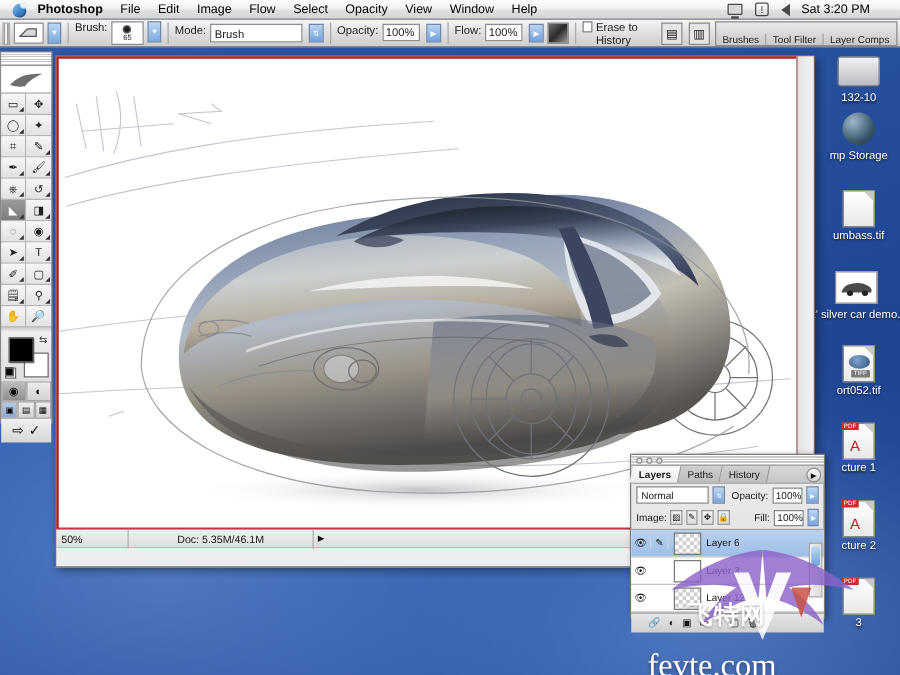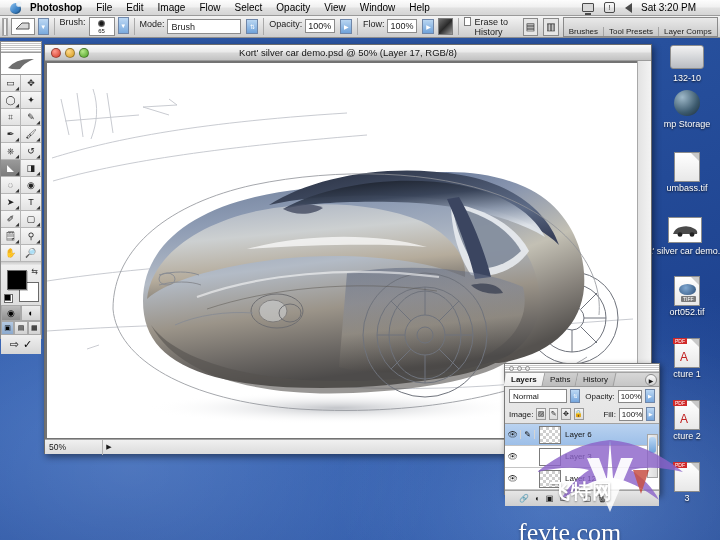--- a/index.html
+++ b/index.html
@@ -183,21 +183,21 @@
   }
   .tb-btns { display:flex; gap:4px; margin-left: 6px; }
   .tb-btn { width: 10px; height: 10px; border-radius: 50%; border: 1px solid rgba(0,0,0,0.35); }
   .tb-close { background: radial-gradient(circle at 35% 30%, #ff9a8e, #d33a27); }
   .tb-min   { background: radial-gradient(circle at 35% 30%, #ffd98a, #d39a1c); }
   .tb-zoom  { background: radial-gradient(circle at 35% 30%, #b6e98a, #4a9d22); }
   .title-text {
     position:absolute; left: 0; right: 0; text-align: center;
     font-size: 9.5px; color: #141414; line-height: 16px; pointer-events: none;
   }
-  .doc-inner { position: relative; width: 606px; height: 393px; background: #737373; }
+  .doc-inner { position: relative; width: 606px; height: 393px; background: #b91c1c; }
   .canvas-area {
     position: absolute; left: 2px; top: 2px; width: 590px; height: 375px;
     background: #fff; overflow: hidden;
   }
   .v-scroll {
     position: absolute; right: 0; top: 0; width: 14px; height: 379px;
     background: linear-gradient(to right,#e3e3e3,#f3f3f3);
     border-left: 1px solid #a8a8a8;
   }
   .statusbar {
@@ -446,21 +446,21 @@
       <div class="ob-check"></div>
       <div class="ob-label">Erase to History</div>
     </div>
     <div class="spacer"></div>
     <div class="ob-icon-btn">▤</div>
     <div style="width:6px;"></div>
     <div class="ob-icon-btn">▥</div>
     <div style="width:5px;"></div>
     <div class="palette-well">
       <div class="pw-tab">Brushes</div>
-      <div class="pw-tab">Tool Presets</div>
+      <div class="pw-tab">Tool Filter</div>
       <div class="pw-tab">Layer Comps</div>
     </div>
     <div style="width:3px;"></div>
   </div>
 
   <div id="toolbox">
     <div class="tb-header"></div>
     <div class="tb-logo">
       <svg width="30" height="14" viewBox="0 0 30 14">
           <path d="M2 11 Q10 1 28 2 Q18 6 14 12 Q8 13 2 11 Z" fill="#6e6e6e"></path>
@@ -506,28 +506,20 @@
       <div>▤</div>
       <div>▦</div>
     </div>
     <div class="tb-jump">
       <span>⇨</span>
       <span>✓</span>
     </div>
   </div>
 
   <div id="docwin">
-    <div class="titlebar">
-      <div class="tb-btns">
-        <div class="tb-btn tb-close"></div>
-        <div class="tb-btn tb-min"></div>
-        <div class="tb-btn tb-zoom"></div>
-      </div>
-      <div class="title-text">Kort' silver car demo.psd @ 50% (Layer 17, RGB/8)</div>
-    </div>
 
     <div class="doc-inner">
       <div class="canvas-area">
         <svg class="art" width="590" height="375" viewBox="0 0 590 375" preserveAspectRatio="none">
           <defs>
             <linearGradient id="bodyTop" x1="0" y1="0" x2="0.25" y2="1">
               <stop offset="0%" stop-color="#6f7f9b"></stop>
               <stop offset="22%" stop-color="#8e9cb4"></stop>
               <stop offset="46%" stop-color="#b3bbc6"></stop>
               <stop offset="68%" stop-color="#9b9489"></stop>
@@ -667,20 +659,21 @@
           <path d="M236 146 C 250 140, 266 140, 276 145 C 266 152, 248 153, 236 146 Z" fill="#4a5166" opacity="0.85"></path>
 
           <path d="M200 186 C 260 170, 330 170, 380 184 C 330 180, 260 182, 200 186 Z" fill="#ffffff" opacity="0.7"></path>
         </svg>
       </div>
 
       <div class="v-scroll"></div>
 
       <div class="statusbar">
         <div class="sb-zoom">50%</div>
+        <div class="sb-doc">Doc: 5.35M/46.1M</div>
         <div class="sb-arrow">▶</div>
         <div class="sb-rest"></div>
         <div class="resize-grip"></div>
       </div>
     </div>
   </div>
 
   <div id="layers">
     <div class="lp-drag">
       <div class="lp-dot"></div>

